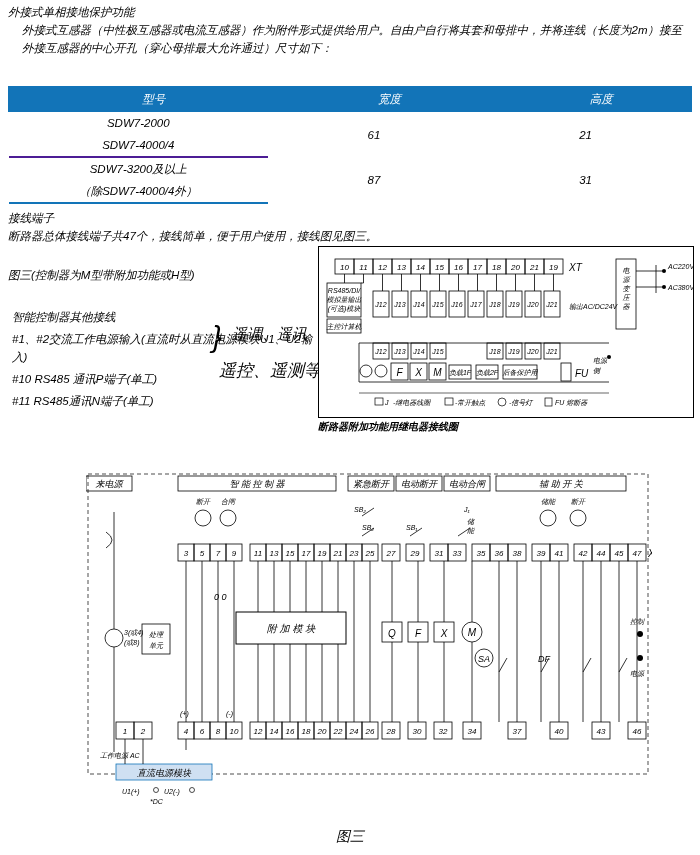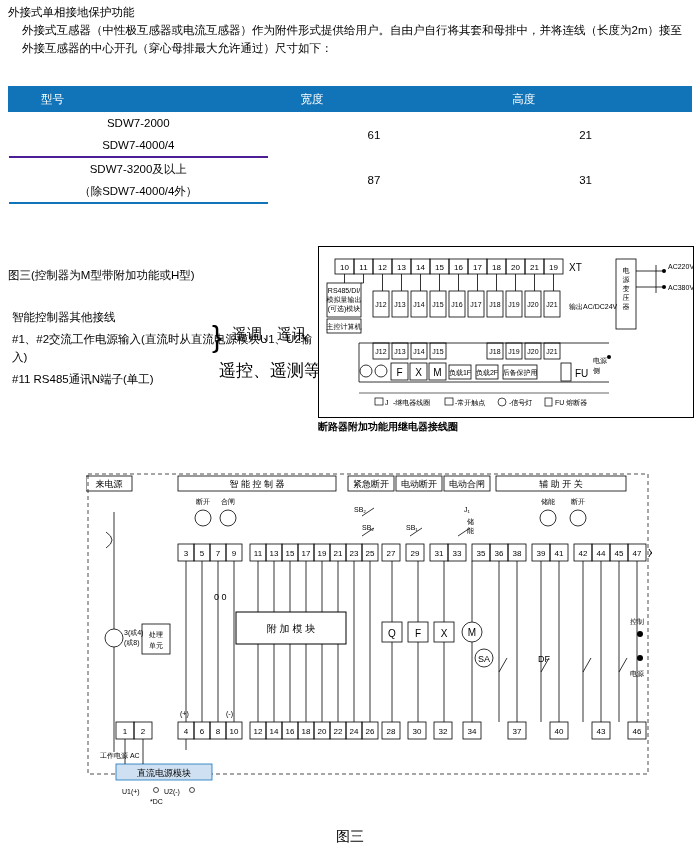--- a/index.html
+++ b/index.html
@@ -1,32 +1,32 @@
 <!DOCTYPE html>
 <html><head>
 <meta charset="utf-8">
 <style>
   html,body{margin:0;padding:0;}
   body{
     width:700px;height:855px;background:#ffffff;
     font-family:"Liberation Sans","DejaVu Sans",sans-serif;
     color:#000;position:relative;overflow:hidden;
   }
-  .page{position:relative;width:628px;height:855px;}
+  .page{position:relative;width:628px;height:855px;font-style:italic;}
 
   
   .intro{position:absolute;left:8px;top:4px;width:684px;font-size:11.5px;line-height:17px;}
   .intro p{margin:0 0 1px 0;}
   .ind{text-indent:14px;}
 
   
   table.spec{position:absolute;left:8px;top:86px;width:684px;border-collapse:collapse;font-size:11.5px;}
   table.spec th{
     background:#1274b8;color:#fff;font-weight:normal;height:22px;
-    border:1px solid #1274b8;text-align:left;font-size:11.5px;padding-left:32px;
+    border:1px solid #1274b8;text-align:center;font-size:11.5px;padding-left:32px;
   }
   table.spec td{border:none;text-align:center;height:20px;font-size:11.5px;}
   table.spec tr.sep td{border-bottom:2px solid #4c1d95;}
   table.spec tr.lastrow td{border-bottom:2px solid #1274b8;}
 
   
   .sec2{position:absolute;left:8px;top:210px;width:684px;font-size:11.5px;line-height:17px;}
   .sec2 p{margin:0 0 1px 0;}
   .sec3{position:absolute;left:8px;top:268px;font-size:11.5px;}
   .sec4{position:absolute;left:8px;top:304px;width:320px;font-size:11.5px;line-height:18px;}
@@ -81,26 +81,31 @@
         <td>SDW7-3200及以上</td>
         <td rowspan="2">87</td>
         <td rowspan="2">31</td>
       </tr>
       <tr class="lastrow">
         <td>（除SDW7-4000/4外）</td>
       </tr>
     </tbody>
   </table>
 
+  <div class="sec2">
+    <p>接线端子</p>
+    <p>断路器总体接线端子共47个，接线简单，便于用户使用，接线图见图三。</p>
+  </div>
 
   <div class="sec3">图三(控制器为M型带附加功能或H型)</div>
 
   <div class="sec4">
     <p>智能控制器其他接线</p>
     <p>#1、#2交流工作电源输入(直流时从直流电源模块U1、U2输入)</p>
+    <p>#10 RS485 通讯P端子(单工)</p>
     <p>#11 RS485通讯N端子(单工)</p>
   </div>
   <div class="brace">}</div>
   <div class="noteA">遥调、遥讯</div>
   <div class="noteB">遥控、遥测等</div>
 
   <div class="dg1">
     <svg width="374" height="170" viewBox="0 0 374 170">
 
       <g id="termrow" stroke="#000" fill="none" stroke-width="0.8">

